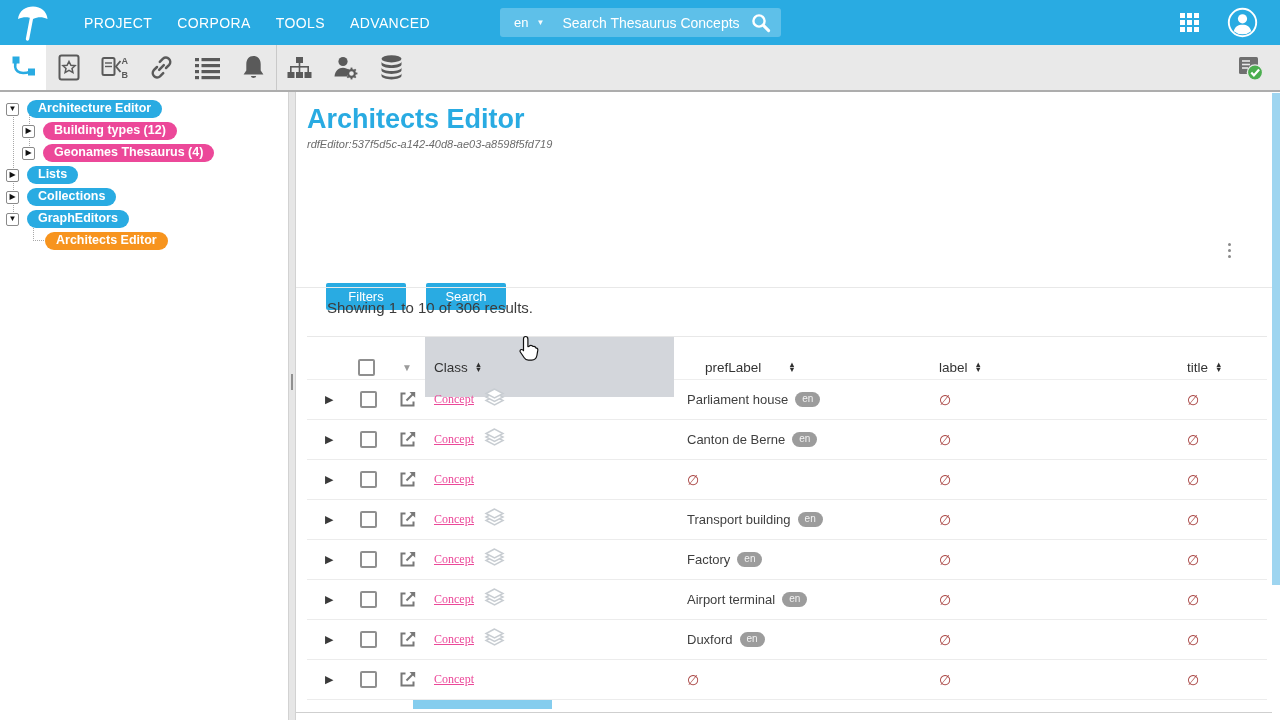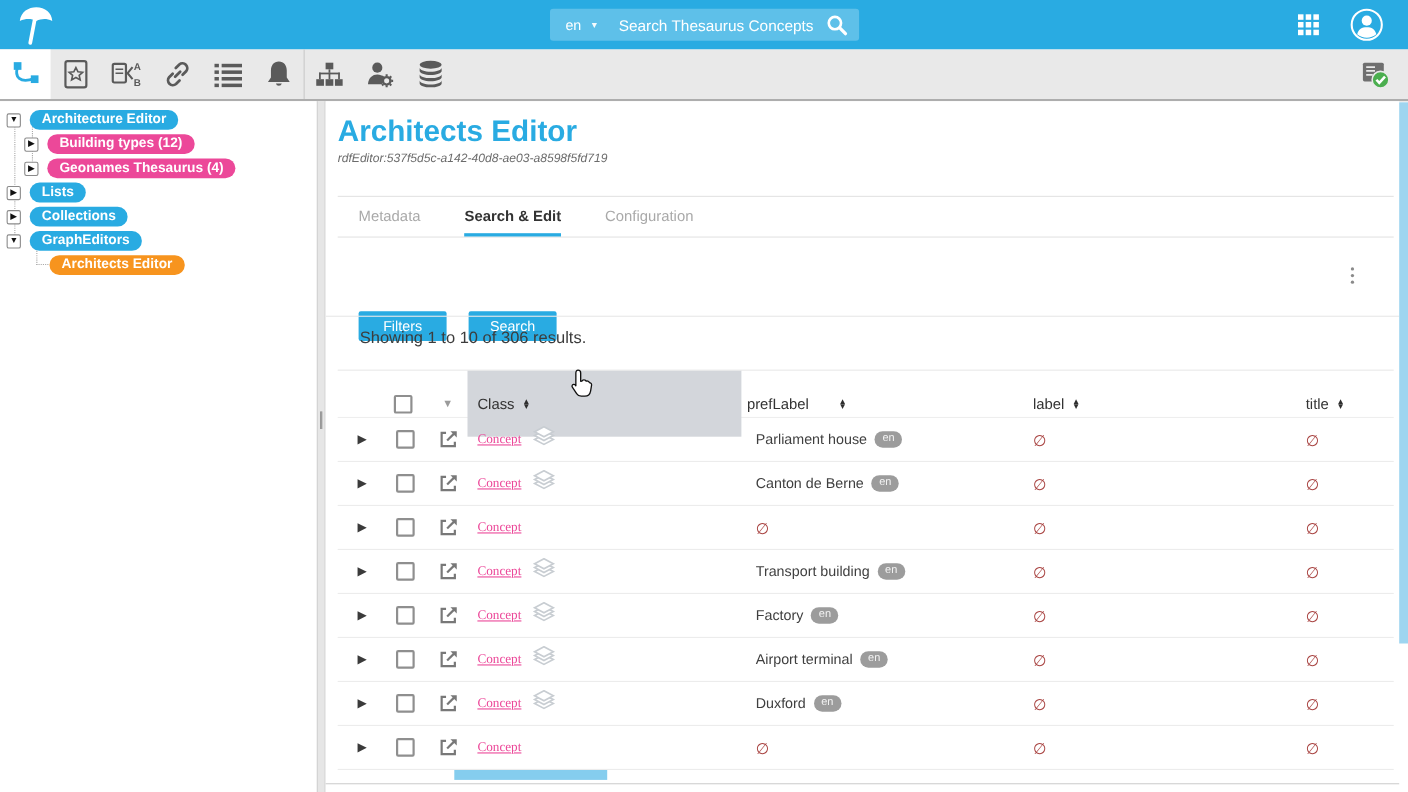--- a/index.html
+++ b/index.html
@@ -72,21 +72,21 @@
   .kebab i { width:3px; height:3px; border-radius:50%; background:#8a8a8a; }
 
   .sect-divider { position:absolute; left:0; right:0; top:195px; border-top:1px solid #e8e8e8; }
   .results { position:absolute; left:31px; top:207px; font-size:15px; color:#3c3c3c; }
 
   .table { position:absolute; left:11px; right:5px; top:244px; }
   .grid-cols { display:grid; grid-template-columns:40px 42px 36px 249px 253px 250px 1fr; align-items:center; }
   .thead { height:44px; border-top:1px solid #e8e8e8; border-bottom:1px solid #eee; }
   .hcell { font-size:13.5px; color:#333; display:flex; align-items:center; }
   .hcell.col-class { background:#d3d6db; height:60px; padding-left:9px; }
-  .hcell.col-pref { padding-left:5px;gap:20px; } .hcell.col-label { padding-left:12px; } .hcell.col-title { padding-left:10px; }
+  .hcell.col-pref { padding-left:31px;gap:20px; } .hcell.col-label { padding-left:12px; } .hcell.col-title { padding-left:10px; }
   .sort { display:inline-flex; flex-direction:column; margin-left:7px; font-size:7.5px; line-height:5px; color:#2e2e2e; }
   .hdd { color:#9b9b9b; font-size:10px; text-align:center; }
 
   .trow { height:40px; border-bottom:1px solid #ececec; }
   .expander { font-size:11px; color:#3a3a3a; padding-left:18px; }
   .cb { width:17px; height:17px; border:2px solid #8f8f8f; border-radius:2px; background:#fff; justify-self:center; }
   .thead .cb { margin-right:4px; }
   .ext { justify-self:center; display:flex; }
   .cell-class { padding-left:9px; display:flex; align-items:center; gap:10px; }
   .concept-link { color:#ec4899; font-size:12px; text-decoration:underline;font-family:Liberation Serif, serif; }
@@ -103,20 +103,26 @@
 </style>
 </head>
 <body>
 
 <div class="topbar">
   <div class="logo">
     <svg width="36" height="38" viewBox="0 0 36 38">
       <path d="M4 15 C5 6.5 12 2.5 19 2.5 C27 2.5 33 7.5 33.5 15 C28 12.5 24 12.8 19 15 C14.5 12.8 9.5 12.6 4 15 Z" fill="#fff"></path>
       <path d="M17.5 14 L13.5 35" stroke="#fff" stroke-width="3.4" stroke-linecap="round" fill="none"></path>
     </svg>
+  </div>
+  <div class="menu">
+    <span class="menu-item">PROJECT</span>
+    <span class="menu-item">CORPORA</span>
+    <span class="menu-item">TOOLS</span>
+    <span class="menu-item">ADVANCED</span>
   </div>
   <div class="searchbox">
     <span class="lang-sel">
       <span>en</span>
       <span class="lang-caret">▼</span>
     </span>
     <span class="search-ph">Search Thesaurus Concepts</span>
     <span class="search-mag">
       <svg width="20" height="20" viewBox="0 0 20 20">
           <circle cx="8" cy="8" r="5.6" fill="none" stroke="#fff" stroke-width="2.4"></circle>
@@ -289,25 +295,20 @@
 </div>
 
 <div class="splitter">
   <div class="grip"></div>
 </div>
 
 <div class="main">
   <h1 class="page-title">Architects Editor</h1>
   <div class="page-subtitle">rdfEditor:537f5d5c-a142-40d8-ae03-a8598f5fd719</div>
 
-  <div class="tabs">
-    <span class="tab">Metadata</span>
-    <span class="tab active">Search &amp; Edit</span>
-    <span class="tab">Configuration</span>
-  </div>
 
   <button class="btn btn-filters">Filters</button>
   <button class="btn btn-search">Search</button>
   <div class="kebab">
       <i></i>
       <i></i>
       <i></i>
     </div>
 
   <div class="sect-divider"></div>

